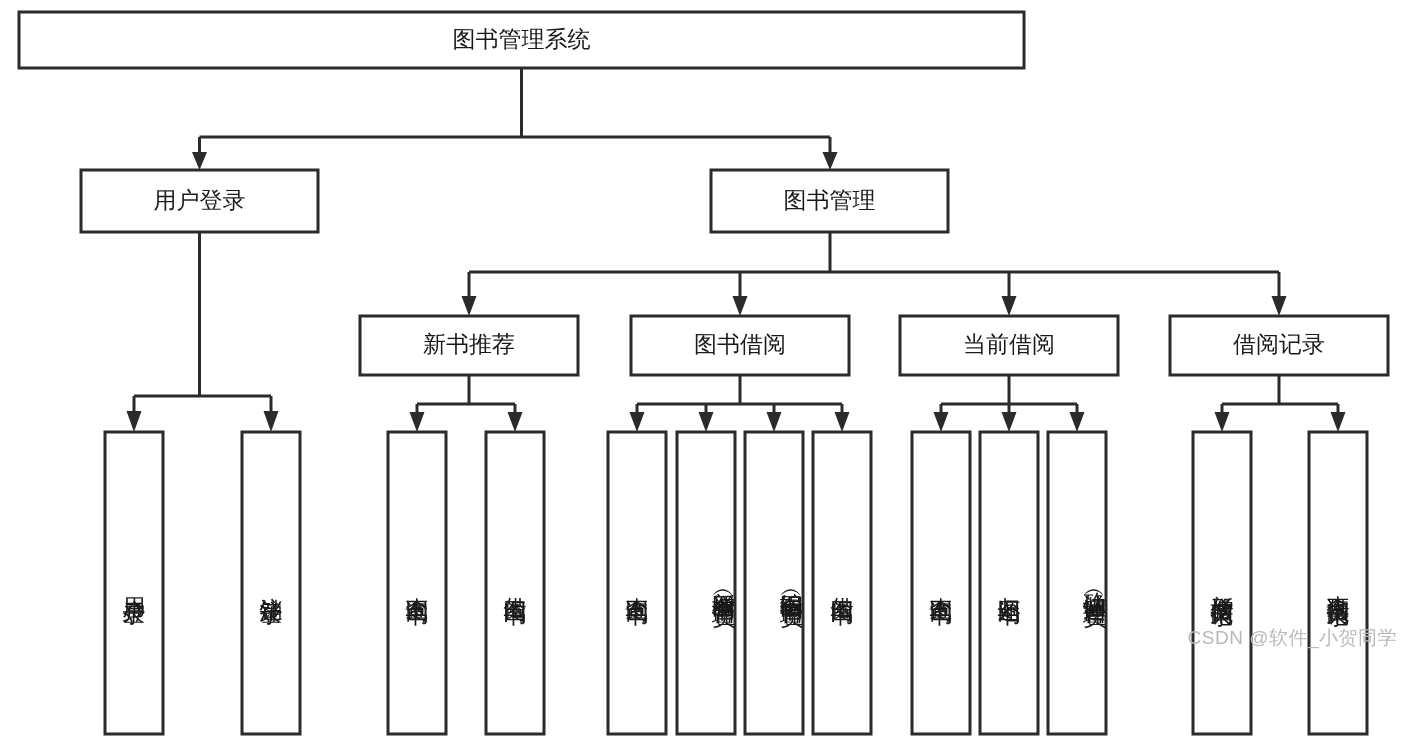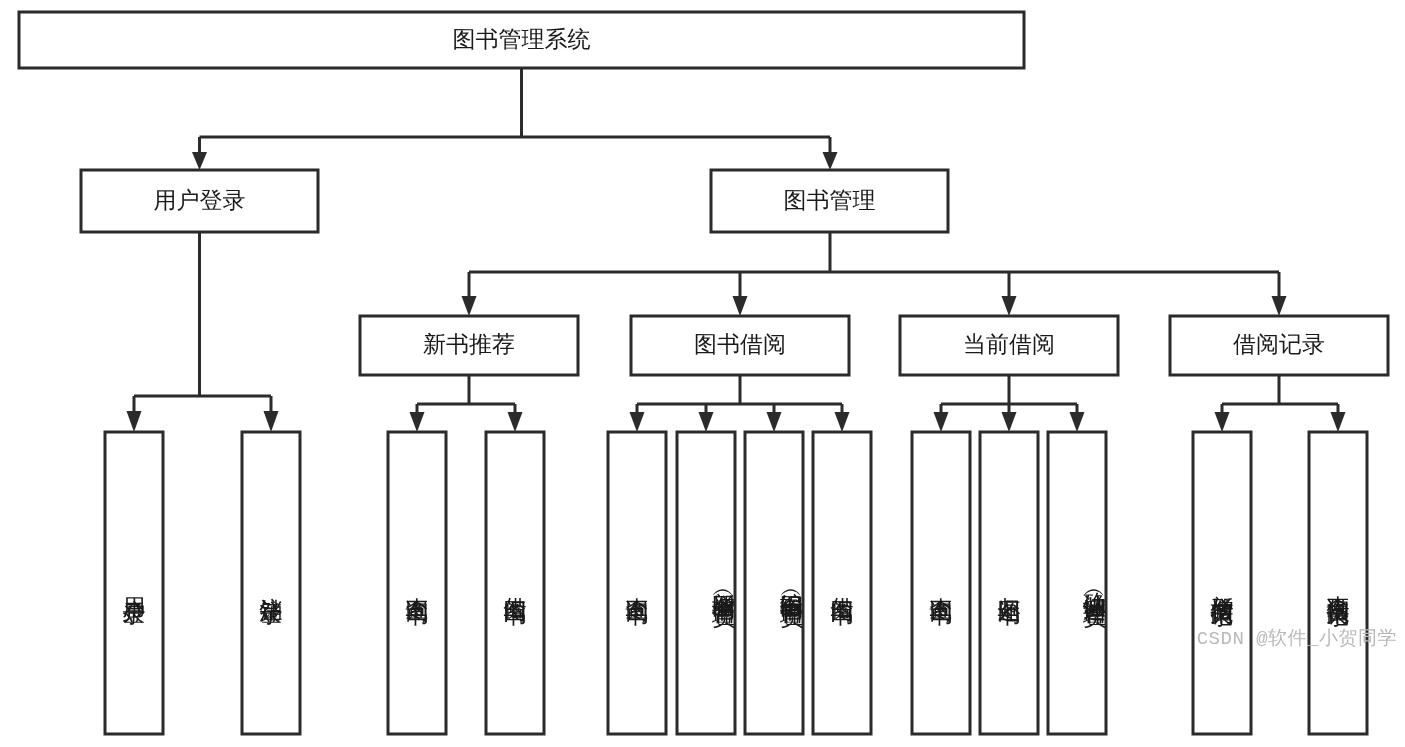--- a/index.html
+++ b/index.html
@@ -61,21 +61,21 @@
     display: flex;
     align-items: center;
     justify-content: center;
     white-space: nowrap;
     pointer-events: none;
   }
   .watermark {
     position: absolute;
     right: 8px;
     bottom: 4px;
-    font-family: Liberation Mono, monospace;
+    font-family: Liberation Sans, sans-serif;
     font-size: 19px;
     color: #b9b9b9;
     letter-spacing: 0.5px;
     white-space: nowrap;
   }
 </style>
 </head>
 <body>
 
 <div id="diagram-root">

